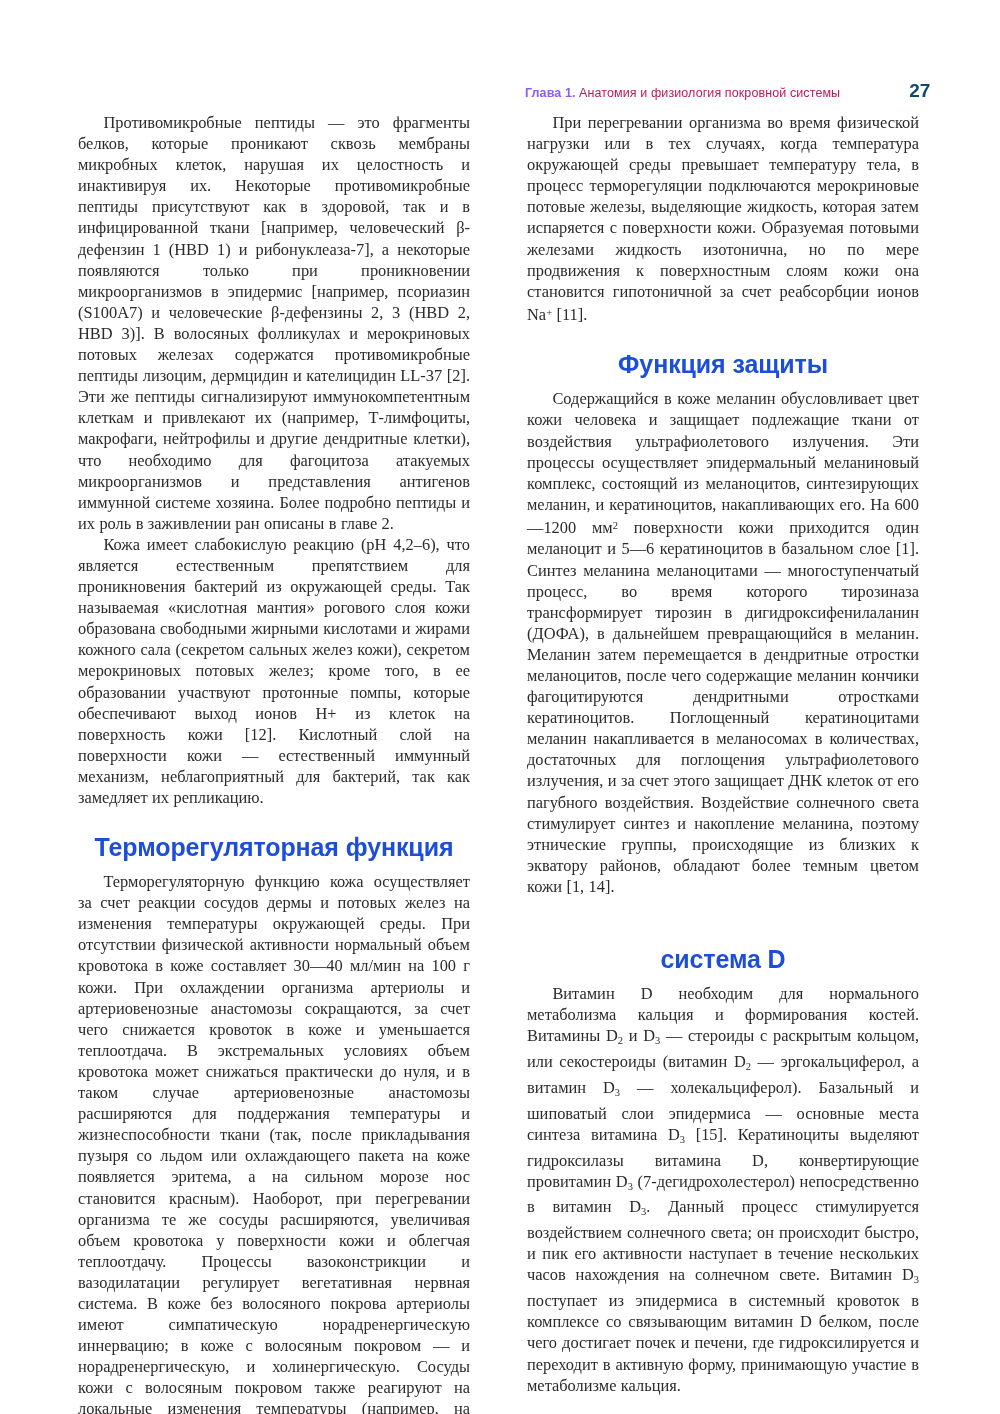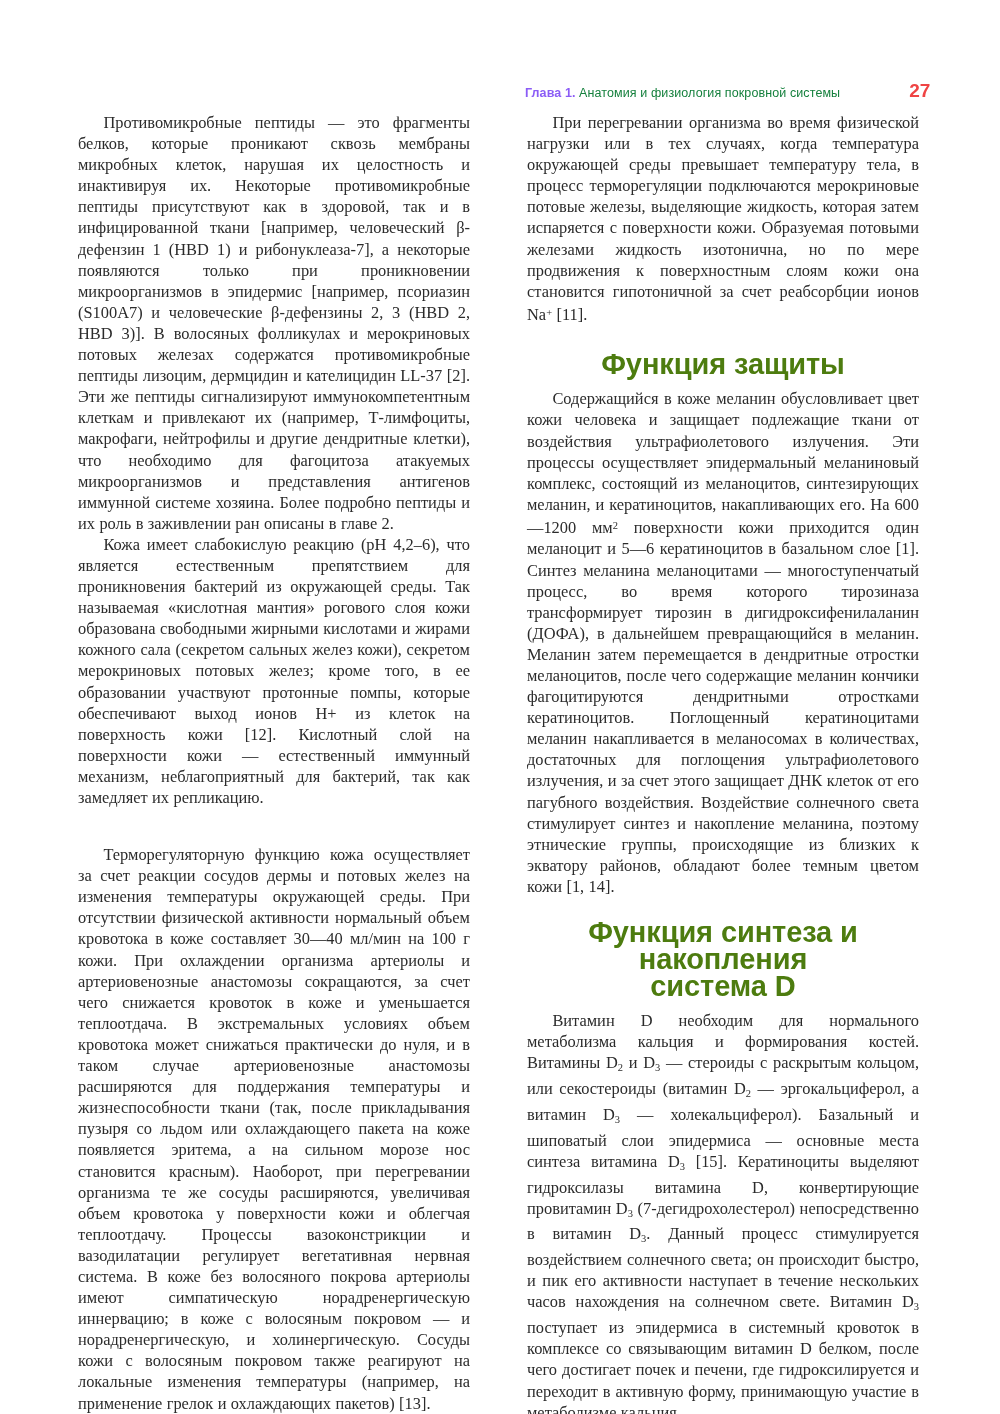--- a/index.html
+++ b/index.html
@@ -33,26 +33,26 @@
   }
   .running-head .rh-left {
     white-space: nowrap;
   }
   .running-head .rh-chapter {
     font-weight: bold;
     color: #8b5cf6;
   }
   .running-head .rh-title {
     font-weight: normal;
-    color: #15803d;
+    color: #be185d;
   }
   .running-head .rh-pageno {
     font-weight: bold;
     font-size: 19px;
-    color: #ef4444;
+    color: #0c4a6e;
     letter-spacing: -0.2px;
   }
 
   
   .columns {
     position: absolute;
     left: 0;
     top: 112px;
     width: 843px;
     height: 1230px;
@@ -73,24 +73,24 @@
     font-size: 16.4px;
     line-height: 21.1px;
     hyphens: manual;
     word-spacing: 0.02em;
   }
 
   h2.section-head {
     margin: 0;
     font-family: "Liberation Sans", "DejaVu Sans", sans-serif;
     font-weight: bold;
-    font-size: 29px;
+    font-size: 25px;
     line-height: 27px;
     text-align: center;
-    color: #4d7c0f;
+    color: #1d4ed8;
     letter-spacing: -0.1px;
   }
 
   .sp-before-head { height: 26px; }
   .sp-after-head  { height: 10px; }
   .sp-before-head-2 { height: 22px; }
 
   sub { font-size: 0.64em; vertical-align: -0.26em; }
   sup { font-size: 0.64em; vertical-align: 0.42em; }
 </style>
@@ -109,37 +109,38 @@
 
   <div class="columns">
 
     <div class="col col-left">
 
       <p class="para">Противомикробные пептиды — это фрагменты белков, которые проникают сквозь мембраны микробных клеток, нарушая их целостность и инактивируя их. Некоторые противомикробные пептиды присутствуют как в здоровой, так и в инфицированной ткани [например, человеческий β-дефензин 1 (HBD 1) и рибонуклеаза-7], а некоторые появляются только при проникновении микроорганизмов в эпидермис [например, псориазин (S100A7) и человеческие β-дефензины 2, 3 (HBD 2, HBD 3)]. В волосяных фолликулах и мерокриновых потовых железах содержатся противомикробные пептиды лизоцим, дермцидин и кателицидин LL-37 [2]. Эти же пептиды сигнализируют иммунокомпетентным клеткам и привлекают их (например, Т-лимфоциты, макрофаги, нейтрофилы и другие дендритные клетки), что необходимо для фагоцитоза атакуемых микроорганизмов и представления антигенов иммунной системе хозяина. Более подробно пептиды и их роль в заживлении ран описаны в главе 2.</p>
 
       <p class="para">Кожа имеет слабокислую реакцию (рН 4,2–6), что является естественным препятствием для проникновения бактерий из окружающей среды. Так называемая «кислотная мантия» рогового слоя кожи образована свободными жирными кислотами и жирами кожного сала (секретом сальных желез кожи), секретом мерокриновых потовых желез; кроме того, в ее образовании участвуют протонные помпы, которые обеспечивают выход ионов H+ из клеток на поверхность кожи [12]. Кислотный слой на поверхности кожи — естественный иммунный механизм, неблагоприятный для бактерий, так как замедляет их репликацию.</p>
 
       <div class="sp-before-head"></div>
+      <h2 class="section-head">Терморегуляторная функция</h2>
       <div class="sp-after-head"></div>
 
       <p class="para">Терморегуляторную функцию кожа осуществляет за счет реакции сосудов дермы и потовых желез на изменения температуры окружающей среды. При отсутствии физической активности нормальный объем кровотока в коже составляет 30—40 мл/мин на 100 г кожи. При охлаждении организма артериолы и артериовенозные анастомозы сокращаются, за счет чего снижается кровоток в коже и уменьшается теплоотдача. В экстремальных условиях объем кровотока может снижаться практически до нуля, и в таком случае артериовенозные анастомозы расширяются для поддержания температуры и жизнеспособности ткани (так, после прикладывания пузыря со льдом или охлаждающего пакета на коже появляется эритема, а на сильном морозе нос становится красным). Наоборот, при перегревании организма те же сосуды расширяются, увеличивая объем кровотока у поверхности кожи и облегчая теплоотдачу. Процессы вазоконстрикции и вазодилатации регулирует вегетативная нервная система. В коже без волосяного покрова артериолы имеют симпатическую норадренергическую иннервацию; в коже с волосяным покровом — и норадренергическую, и холинергическую. Сосуды кожи с волосяным покровом также реагируют на локальные изменения температуры (например, на применение грелок и охлаждающих пакетов) [13].</p>
     </div>
 
     <div class="col col-right">
 
       <p class="para"><span>При перегревании организма во время физической нагрузки или в тех случаях, когда температура окружающей среды превышает температуру тела, в процесс терморегуляции подключаются мерокриновые потовые железы, выделяющие жидкость, которая затем испаряется с поверхности кожи. Образуемая потовыми железами жидкость изотонична, но по мере продвижения к поверхностным слоям кожи она становится гипотоничной за счет реабсорбции ионов Na</span><sup>+</sup><span> [11].</span></p>
 
       <div class="sp-before-head"></div>
       <h2 class="section-head"><span>Функция защиты</span><br></h2>
       <div class="sp-after-head"></div>
 
       <p class="para"><span>Содержащийся в коже меланин обусловливает цвет кожи человека и защищает подлежащие ткани от воздействия ультрафиолетового излучения. Эти процессы осуществляет эпидермальный меланиновый комплекс, состоящий из меланоцитов, синтезирующих меланин, и кератиноцитов, накапливающих его. На 600—1200 мм</span><sup>2</sup><span> поверхности кожи приходится один меланоцит и 5—6 кератиноцитов в базальном слое [1]. Синтез меланина меланоцитами — многоступенчатый процесс, во время которого тирозиназа трансформирует тирозин в дигидроксифенилаланин (ДОФА), в дальнейшем превращающийся в меланин. Меланин затем перемещается в дендритные отростки меланоцитов, после чего содержащие меланин кончики фагоцитируются дендритными отростками кератиноцитов. Поглощенный кератиноцитами меланин накапливается в меланосомах в количествах, достаточных для поглощения ультрафиолетового излучения, и за счет этого защищает ДНК клеток от его пагубного воздействия. Воздействие солнечного света стимулирует синтез и накопление меланина, поэтому этнические группы, происходящие из близких к экватору районов, обладают более темным цветом кожи [1, 14].</span></p>
 
       <div class="sp-before-head-2"></div>
-      <h2 class="section-head"><span>Функция синтеза и накопления</span><br><span>система D</span></h2>
+      <h2 class="section-head"><br><span>система D</span></h2>
       <div class="sp-after-head"></div>
 
       <p class="para"><span>Витамин D необходим для нормального метаболизма кальция и формирования костей. Витамины D</span><sub>2</sub><span> и D</span><sub>3</sub><span> — стероиды с раскрытым кольцом, или секостероиды (витамин D</span><sub>2</sub><span> — эргокальциферол, а витамин D</span><sub>3</sub><span> — холекальциферол). Базальный и шиповатый слои эпидермиса — основные места синтеза витамина D</span><sub>3</sub><span> [15]. Кератиноциты выделяют гидроксилазы витамина D, конвертирующие провитамин D</span><sub>3</sub><span> (7-дегидрохолестерол) непосредственно в витамин D</span><sub>3</sub><span>. Данный процесс стимулируется воздействием солнечного света; он происходит быстро, и пик его активности наступает в течение нескольких часов нахождения на солнечном свете. Витамин D</span><sub>3</sub><span> поступает из эпидермиса в системный кровоток в комплексе со связывающим витамин D белком, после чего достигает почек и печени, где гидроксилируется и переходит в активную форму, принимающую участие в метаболизме кальция.</span></p>
 
     </div>
 
   </div>
 </div>
 
 </body></html>

